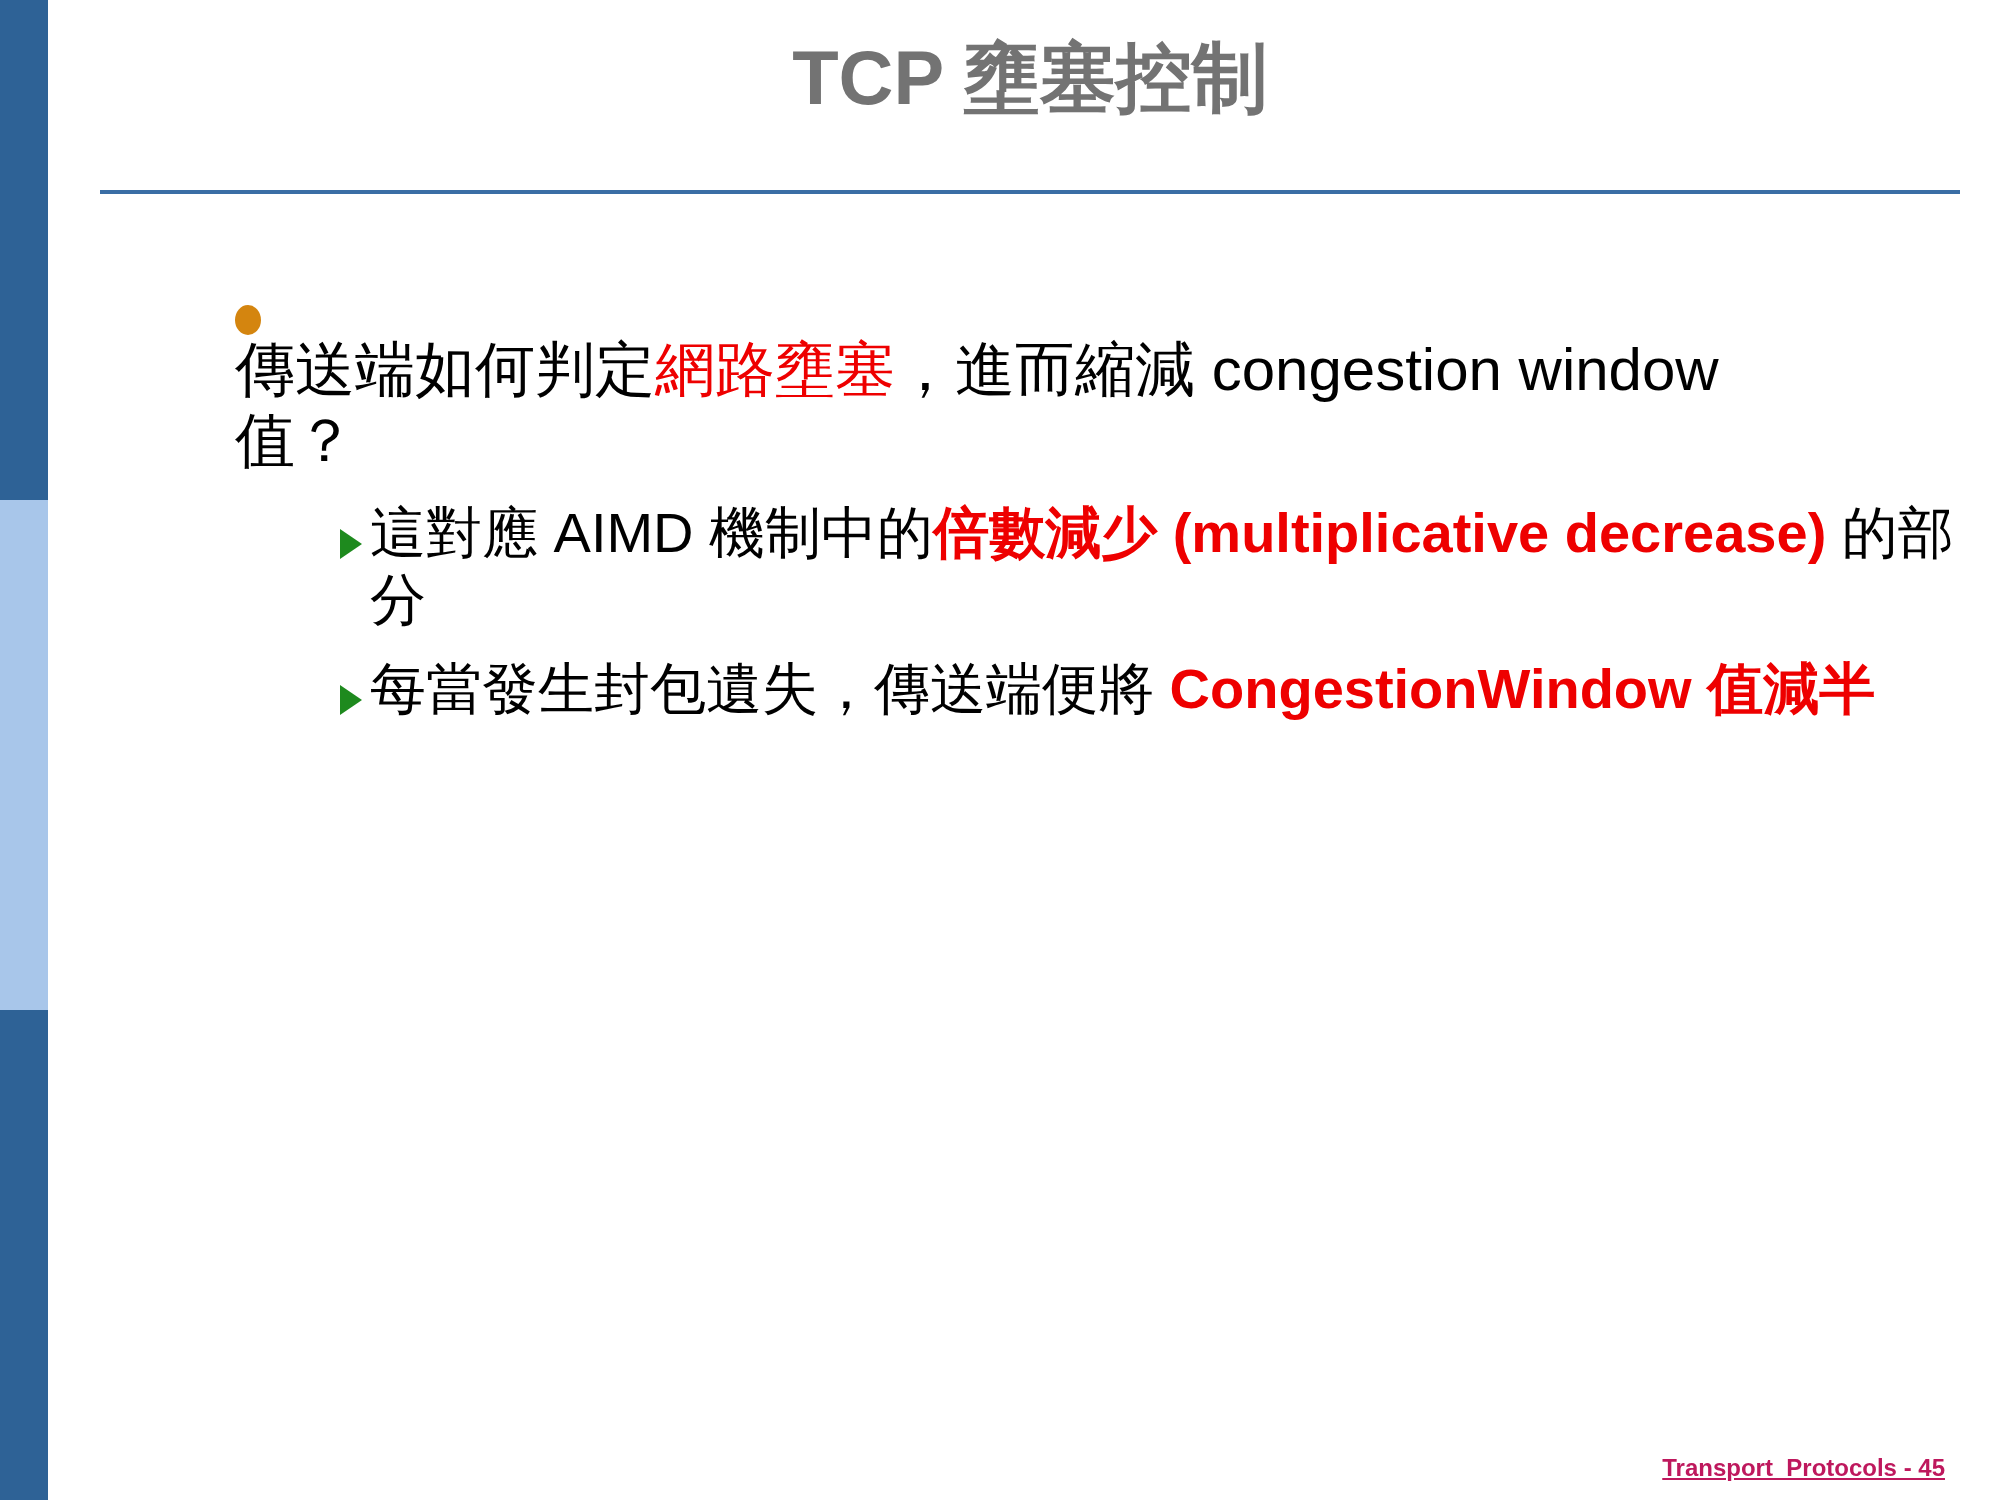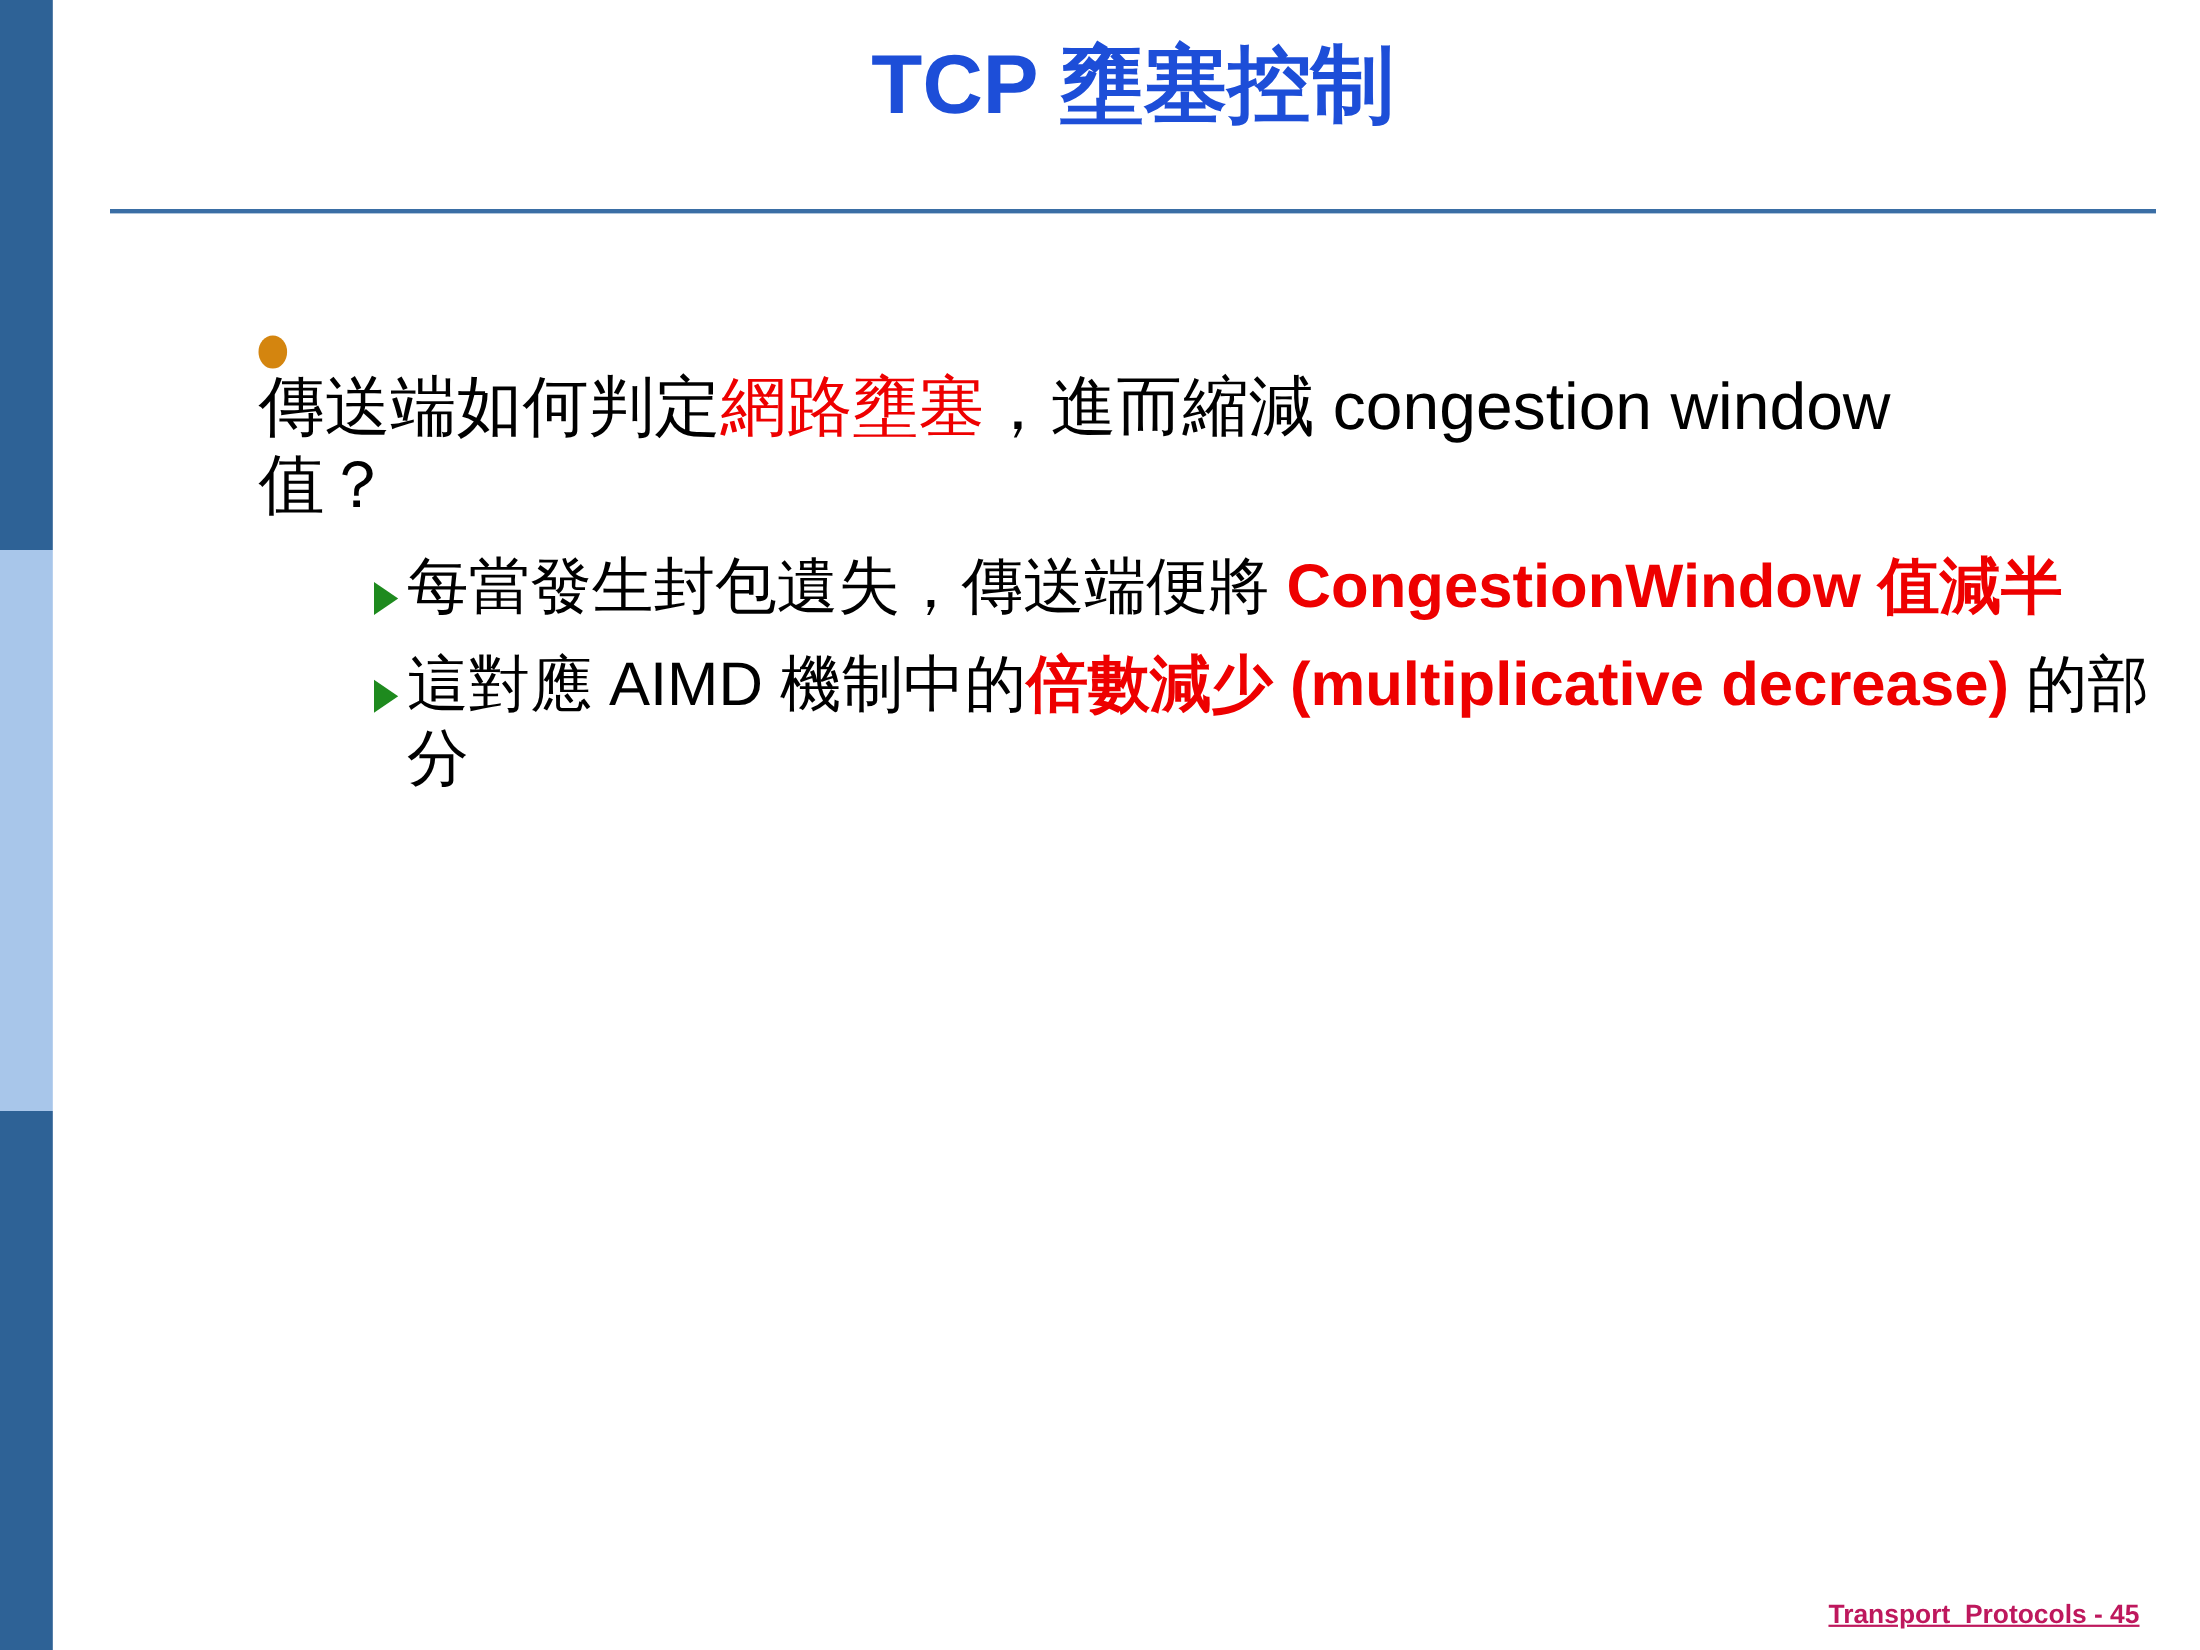--- a/index.html
+++ b/index.html
@@ -38,21 +38,21 @@
     left: 100px;
     top: 40px;
     width: 1860px;
     height: 160px;
   }
   .slide-title {
     font-family: "Liberation Sans", "DejaVu Sans", sans-serif;
     font-weight: bold;
     font-size: 76px;
     line-height: 1.0;
-    color: #1d4ed8;
+    color: #737373;
     text-align: center;
     letter-spacing: 0px;
     white-space: nowrap;
   }
   .title-rule {
     position: absolute;
     left: 0px;
     top: 150px;
     width: 1860px;
     height: 4px;
@@ -170,23 +170,23 @@
 
 
   <div class="lvl2">
     <div class="bullet-dot"></div>
     <div class="text"><span>傳送端如何判定</span><span class="red">網路壅塞</span><span>，進而縮減 congestion window 值？</span></div>
   </div>
 
 
   <div class="lvl3">
     <div class="bullet-tri"></div>
-    <div class="text"><span>每當發生封包遺失，傳送端便將 </span><span class="red bold">CongestionWindow 值減半</span></div>
+    <div class="text"><span>這對應 AIMD 機制中的</span><span class="red bold">倍數減少 (multiplicative decrease)</span><span> 的部分</span></div>
   </div>
 
   <div class="lvl3">
     <div class="bullet-tri"></div>
-    <div class="text"><span>這對應 AIMD 機制中的</span><span class="red bold">倍數減少 (multiplicative decrease)</span><span> 的部分</span></div>
+    <div class="text"><span>每當發生封包遺失，傳送端便將 </span><span class="red bold">CongestionWindow 值減半</span></div>
   </div>
 
 </div>
 
 <div class="footer">Transport_Protocols - 45</div>
 
 </body></html>

